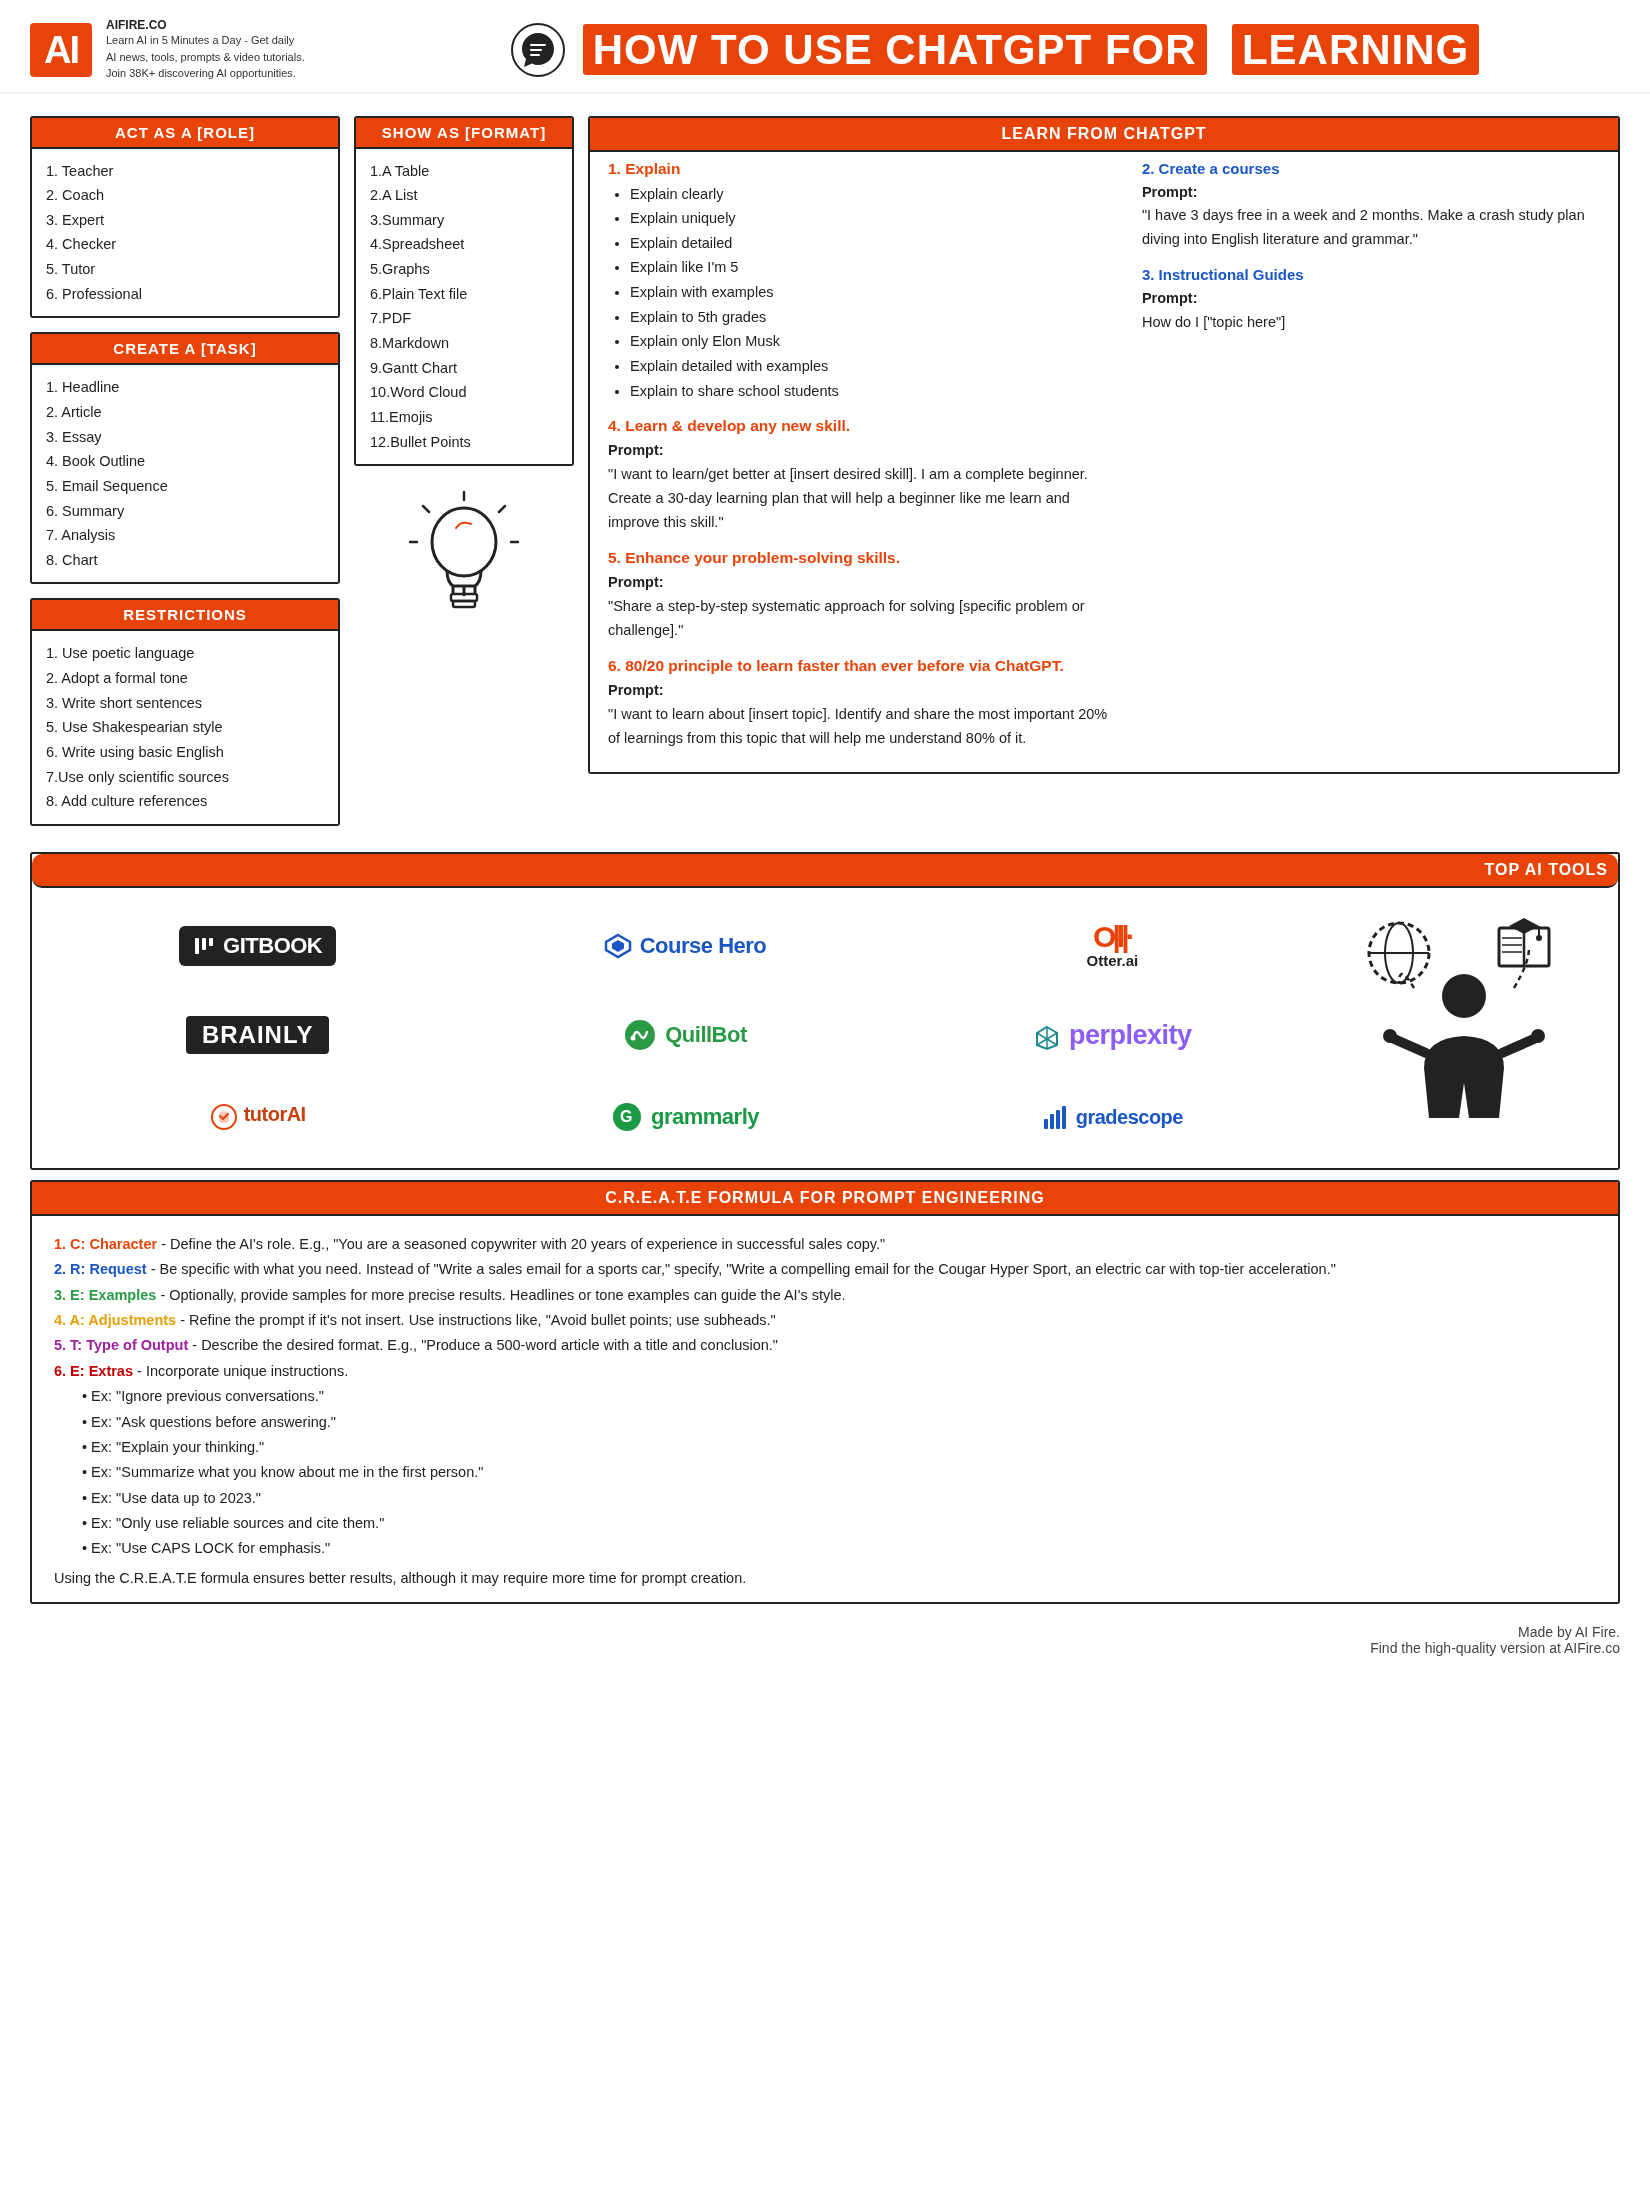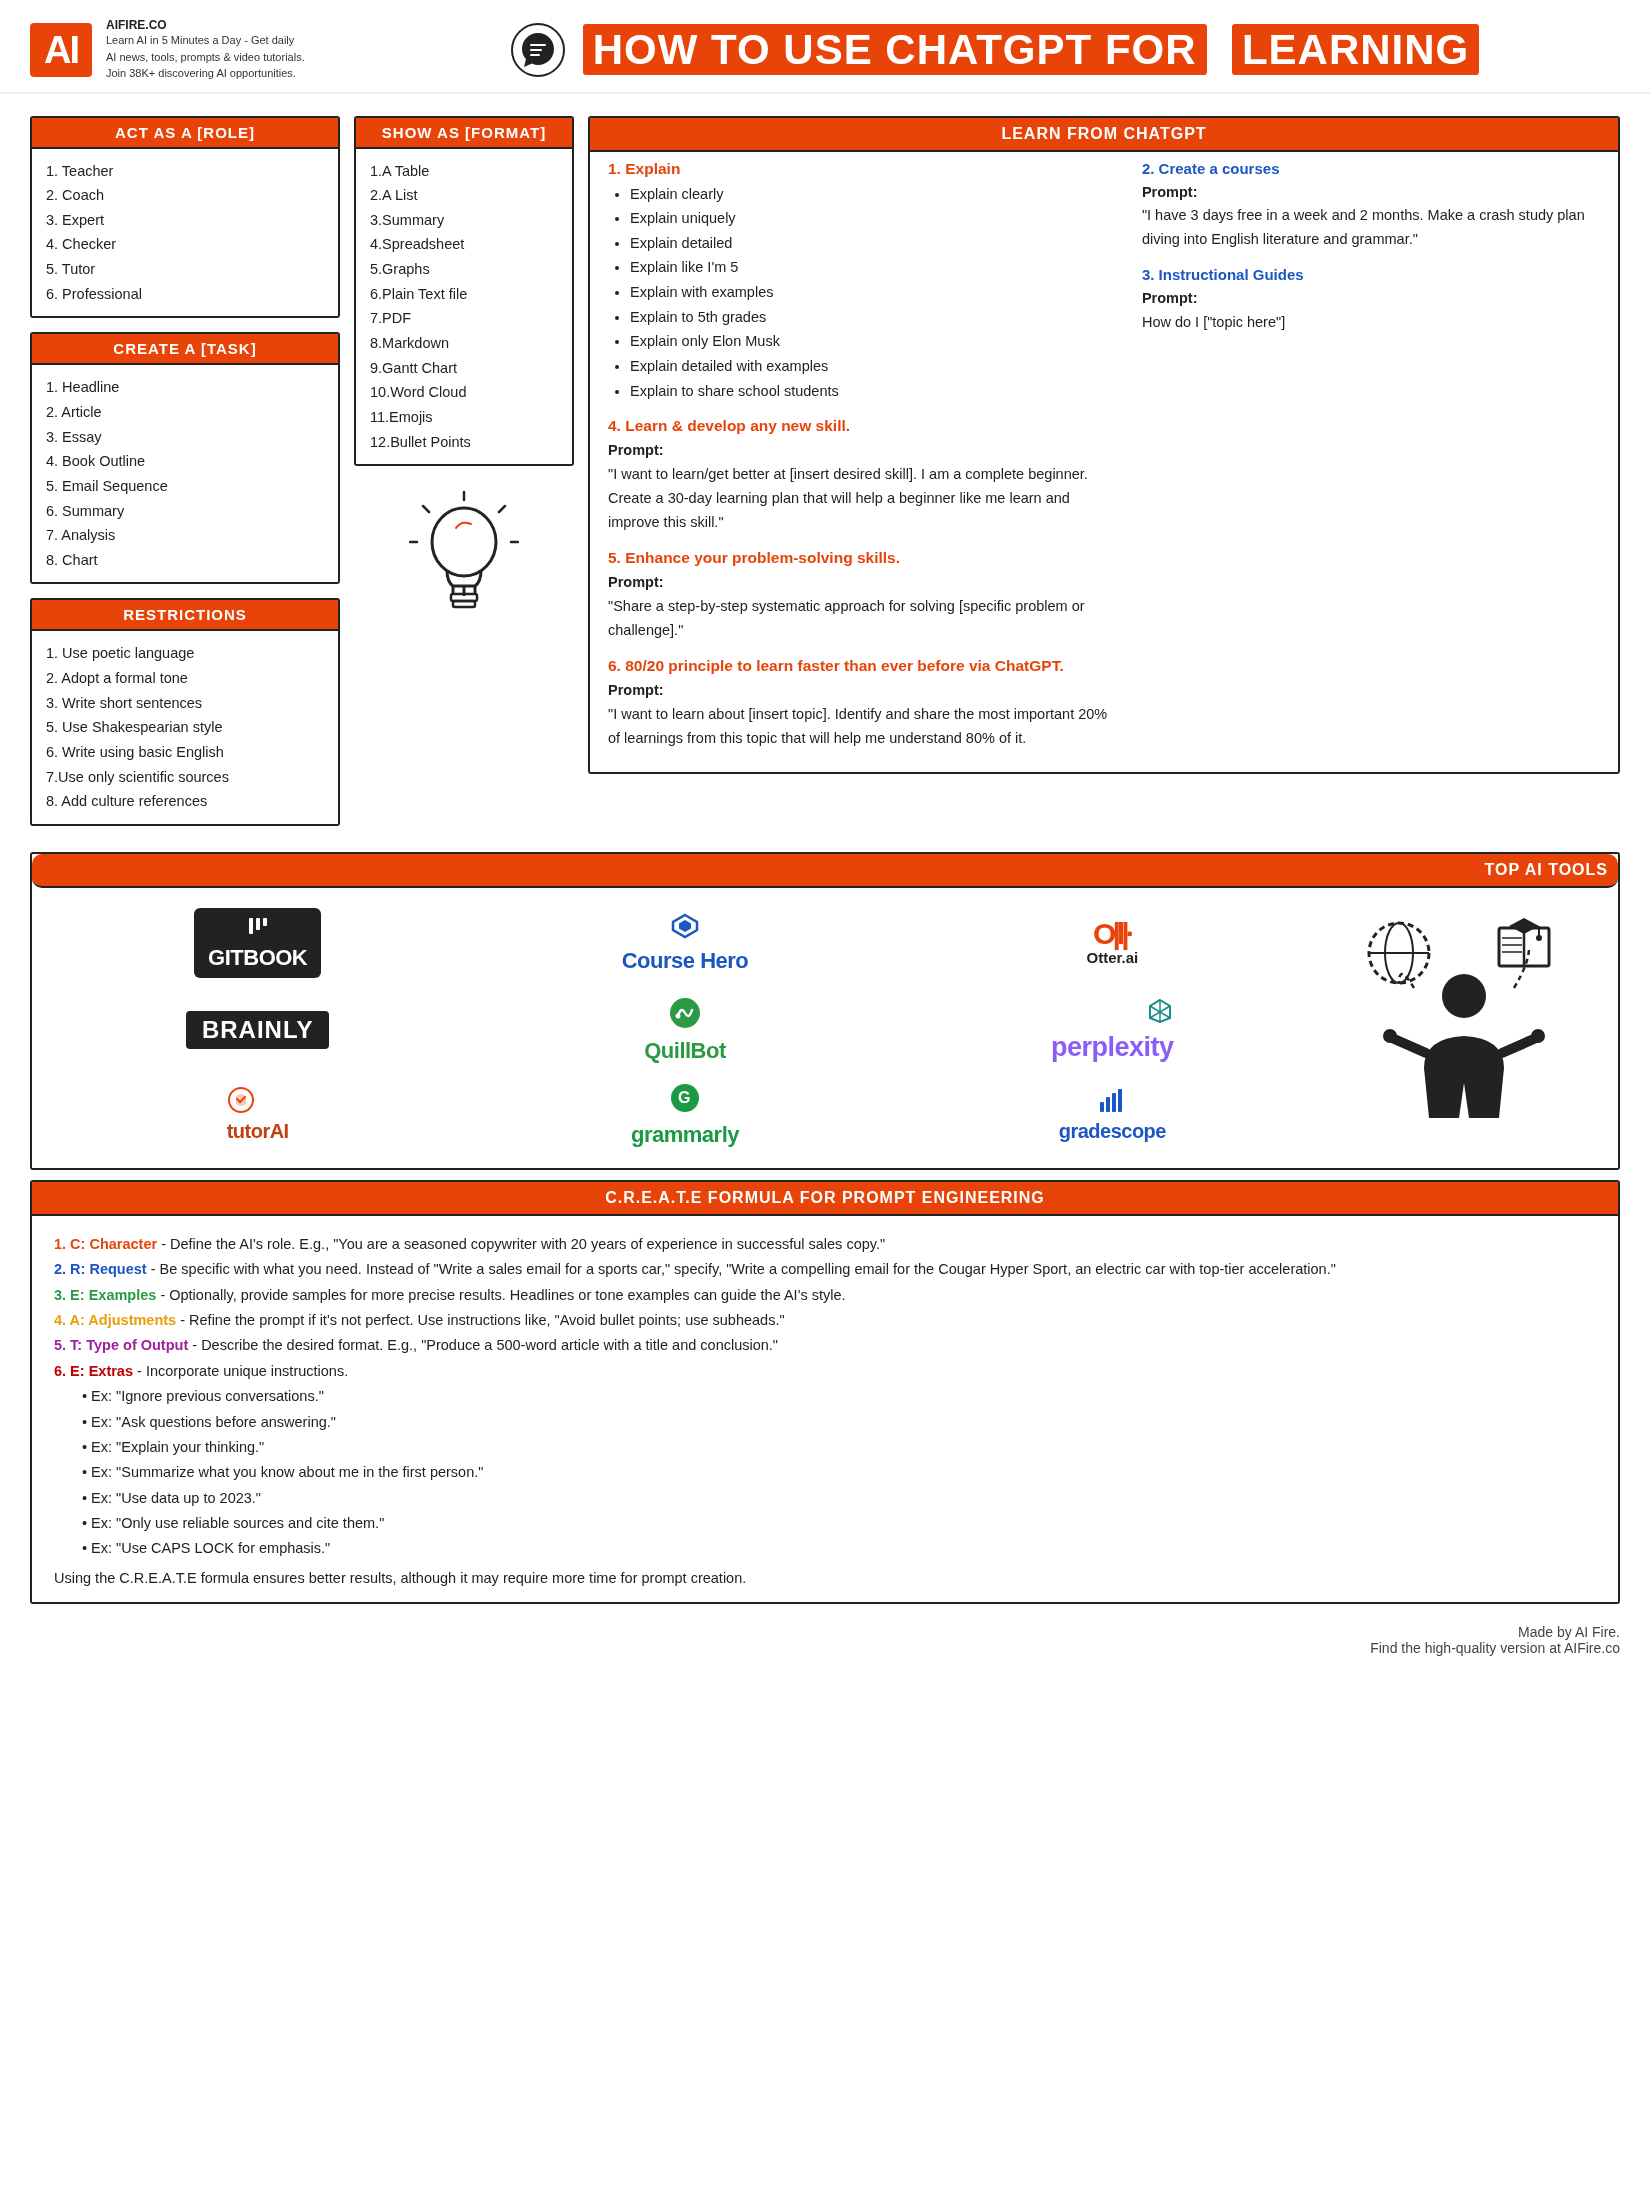--- a/index.html
+++ b/index.html
@@ -242,21 +242,20 @@
     .tool-item {
       display: flex;
       align-items: center;
       justify-content: center;
     }
     .tool-logo {
       font-size: 22px;
       font-weight: 900;
       letter-spacing: -0.5px;
       white-space: nowrap;
-      flex-direction: column;
     }
     .tool-gitbook { background: #222; color: #fff; padding: 7px 14px; border-radius: 6px; display: flex; align-items: center; gap: 8px; }
     .tool-coursehero { color: #1a56c4; font-weight: 800; font-size: 22px; display: flex; align-items: center; gap: 8px; }
     .tool-brainly { background: #222; color: #fff; font-weight: 900; font-size: 24px; padding: 5px 16px; border-radius: 4px; letter-spacing: 1px; }
     .tool-otter { color: #222; display: flex; flex-direction: column; align-items: center; }
     .tool-quillbot { color: #2a9a44; display: flex; align-items: center; gap: 8px; font-weight: 800; font-size: 22px; }
     .tool-perplexity { color: #8b5cf6; display: flex; align-items: flex-end; gap: 8px; font-weight: 700; font-size: 27px; }
     .tool-tutorai { color: #c2410c; display: flex; align-items: flex-start; gap: 6px; font-weight: 700; font-size: 20px; }
     .tool-grammarly { color: #1a9a44; display: flex; align-items: center; gap: 8px; font-weight: 700; font-size: 22px; }
     .tool-gradescope { color: #1a56c4; display: flex; align-items: center; gap: 6px; font-weight: 600; font-size: 20px; }
@@ -663,21 +662,21 @@
     <div class="formula-item">
       <span class="formula-key fc">1. C: Character</span><span> - Define the AI's role. E.g., "You are a seasoned copywriter with 20 years of experience in successful sales copy."</span>
     </div>
     <div class="formula-item">
       <span class="formula-key fr">2. R: Request</span><span> - Be specific with what you need. Instead of "Write a sales email for a sports car," specify, "Write a compelling email for the Cougar Hyper Sport, an electric car with top-tier acceleration."</span>
     </div>
     <div class="formula-item">
       <span class="formula-key fe">3. E: Examples</span><span> - Optionally, provide samples for more precise results. Headlines or tone examples can guide the AI's style.</span>
     </div>
     <div class="formula-item">
-      <span class="formula-key fa">4. A: Adjustments</span><span> - Refine the prompt if it's not perfect. Use instructions like, "Avoid bullet points; use subheads."</span>
+      <span class="formula-key fa">4. A: Adjustments</span><span> - Refine the prompt if it's not insert. Use instructions like, "Avoid bullet points; use subheads."</span>
     </div>
     <div class="formula-item">
       <span class="formula-key ft">5. T: Type of Output</span><span> - Describe the desired format. E.g., "Produce a 500-word article with a title and conclusion."</span>
     </div>
     <div class="formula-item">
       <span class="formula-key fex">6. E: Extras</span><span> - Incorporate unique instructions.</span>
     </div>
 
     <div class="formula-bullet">• Ex: "Ignore previous conversations."</div>
     <div class="formula-bullet">• Ex: "Ask questions before answering."</div>

